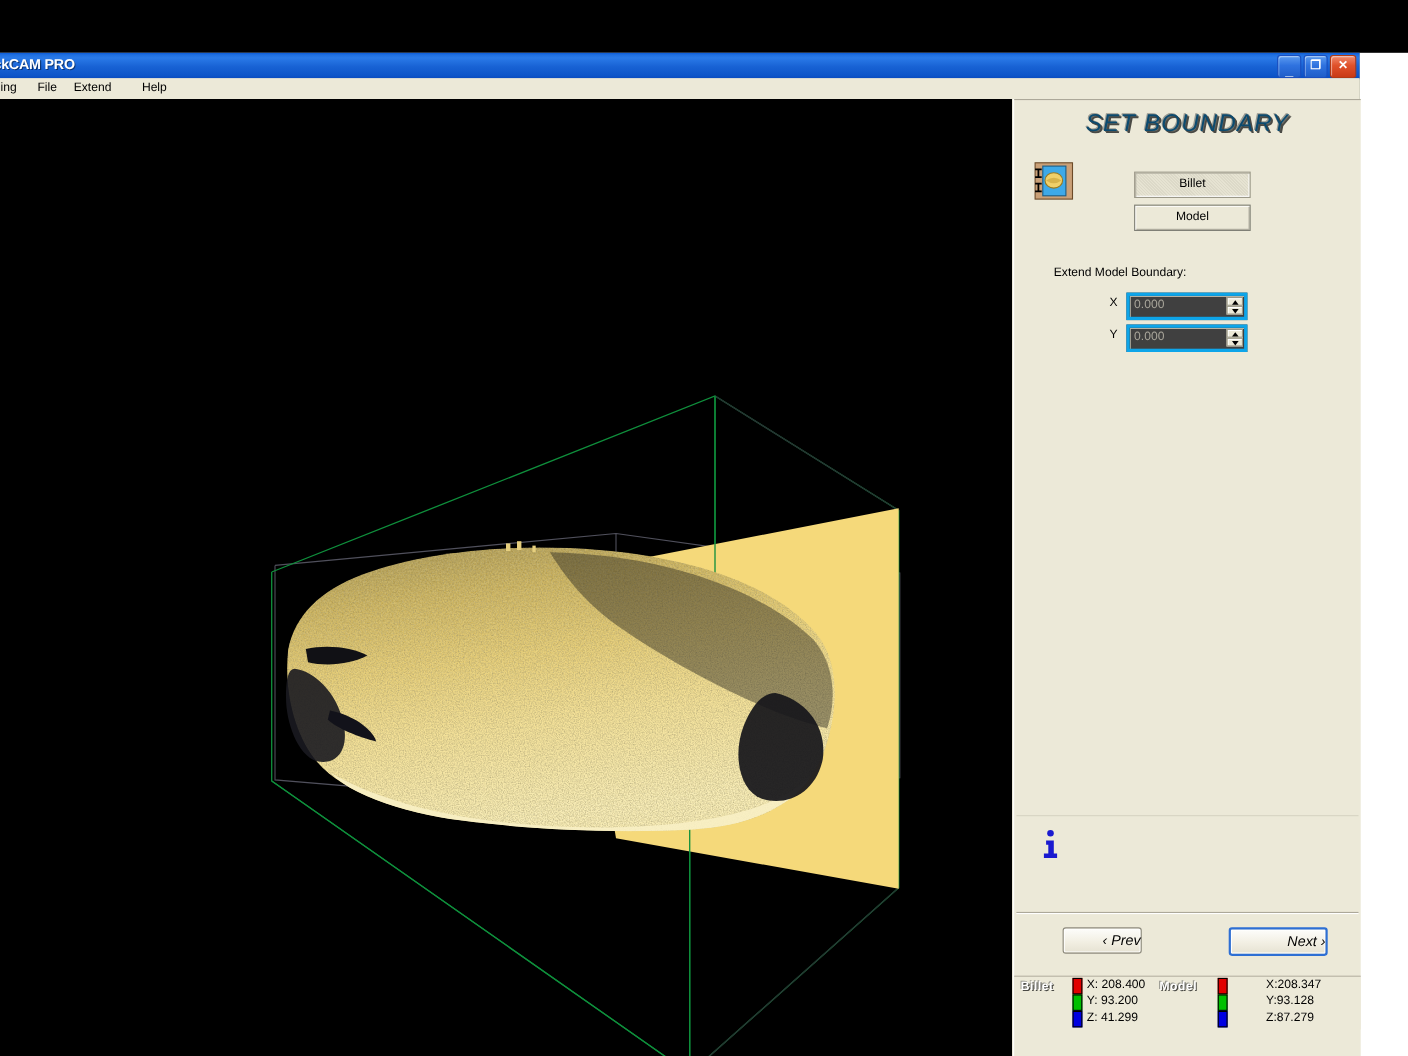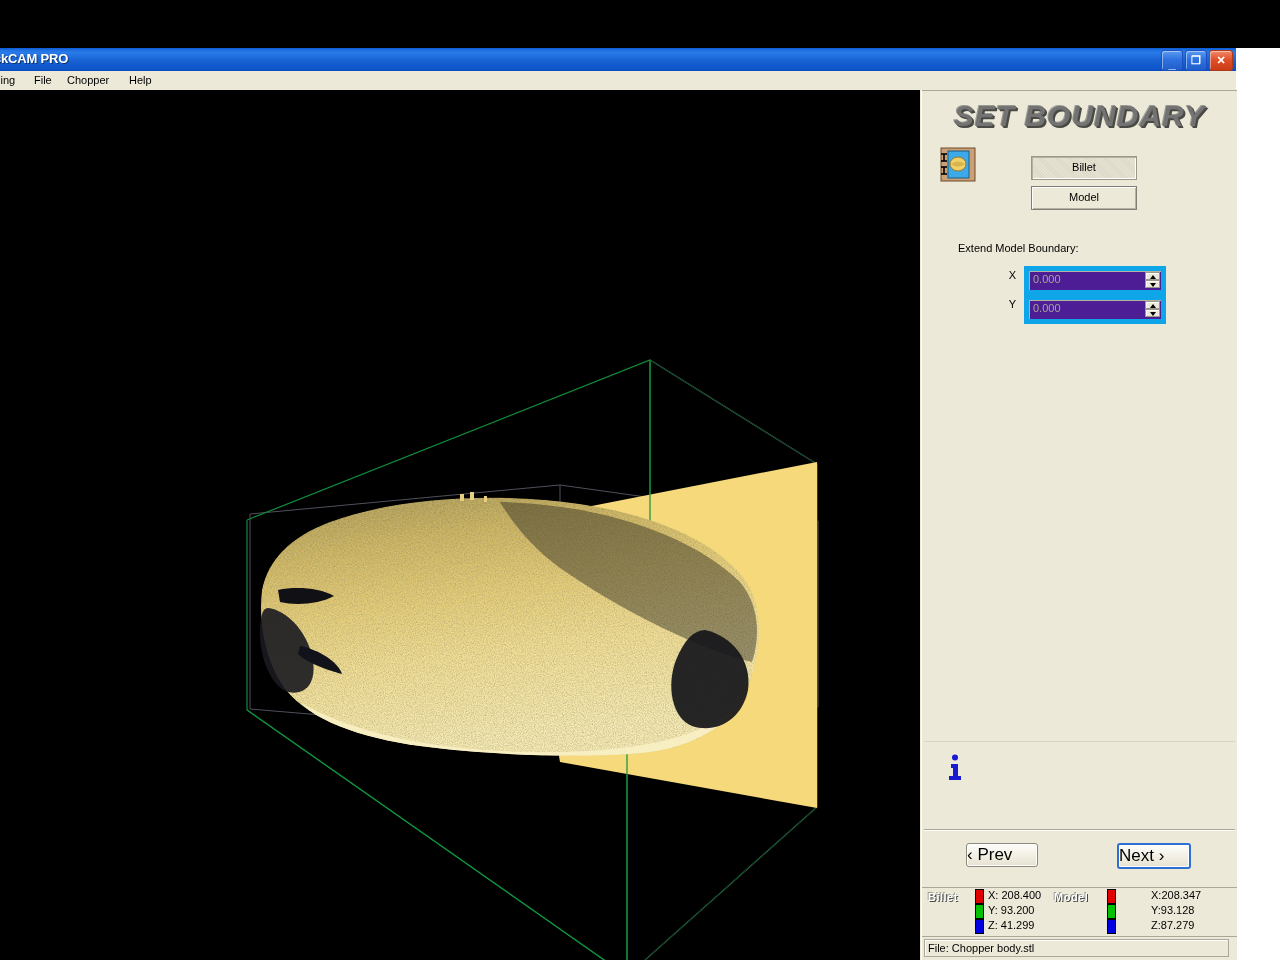--- a/index.html
+++ b/index.html
@@ -64,21 +64,21 @@
 
   
   .panel{
     position:absolute;left:921px;top:0;width:315px;height:870px;
     background:#ece9d8;border-left:1px solid #fff;
   }
   .panel-top-border{position:absolute;left:0;top:0;width:315px;height:1px;background:#aca899;}
 
   .panel-title{
     position:absolute;left:0;top:9px;width:315px;text-align:center;
-    font-size:30px;font-weight:bold;font-style:italic;color:#737373;
+    font-size:22px;font-weight:normal;font-style:italic;color:#0c4a6e;
     letter-spacing:1px;
     text-shadow:2px 2px 0 #4a4a45, 1px 1px 0 #6f6f68, -1px -1px 0 #9b9b92;
   }
 
   .step-icon{
     position:absolute;left:16px;top:56px;width:40px;height:38px;
   }
 
   .btn{
     font-family:"Liberation Sans", sans-serif;font-size:11px;color:#000;
@@ -93,23 +93,22 @@
   }
   .btn-billet{position:absolute;left:109px;top:66px;width:104px;height:22px;line-height:21px;}
   .btn-model{position:absolute;left:109px;top:96px;width:104px;height:22px;line-height:21px;}
 
   .extend-label{position:absolute;left:36px;top:152px;font-size:11px;color:#000;}
 
   .spin-row{position:absolute;height:21px;}
   .spin-row .axis{position:absolute;left:0;top:3px;width:12px;text-align:right;font-size:11px;color:#000;}
   .spin-box{
     position:absolute;left:20px;top:0;width:104px;height:19px;
-    background:#4c1d95;border:5px solid #0ea5e9;
+    background:#404040;border:3px solid #0ea5e9;
     box-shadow:inset 1px 1px 0 #b5b2a4;
-    padding-left:28px;
   }
   .spin-box .val{position:absolute;left:4px;top:2px;font-size:11px;color:#a8a59a;}
   .spinner{
     position:absolute;right:1px;top:1px;width:15px;height:17px;
   }
   .spinner .half{
     position:absolute;left:0;width:15px;height:8px;background:#ece9d8;
     border:1px solid #9b9888;box-shadow:inset 1px 1px 0 #fff;
     box-sizing:border-box;
   }
@@ -125,27 +124,28 @@
   .info-text{
     position:absolute;left:56px;top:664px;width:248px;
     font-size:11px;color:#000;line-height:12.6px;
   }
 
   .nav-sep{position:absolute;left:2px;top:739px;width:311px;height:1px;background:#aca899;}
   .nav-sep2{position:absolute;left:2px;top:740px;width:311px;height:1px;background:#fff;}
 
   .navbtn{
     position:absolute;top:753px;height:22px;line-height:21px;width:70px;
-    font-size:17px;color:#000;text-align:left;cursor:default;
+    font-size:13px;color:#000;text-align:right;cursor:default;
     background:linear-gradient(to bottom,#fdfdfb,#f2efe3 55%,#e6e2d2);
     border:1px solid #8e8b7e;border-radius:3px;
     box-shadow:inset 0 0 0 1px #ffffff;
+    font-style:italic;
   }
   .navbtn.prev{left:44px;}
-  .navbtn.next{left:195px;border:2px solid #2e6fd4;}
+  .navbtn.next{left:195px;border:2px solid #2e6fd4;padding-left:16px;}
 
   
   .status-sep{position:absolute;left:0;top:797px;width:315px;height:1px;background:#aca899;}
   .status-wrap{position:absolute;left:0;top:798px;width:315px;height:48px;background:#ece9d8;}
   .grp{position:absolute;top:3px;}
   .grp .gname{
     font-size:11px;font-weight:bold;font-style:normal;color:#ffffff;
     text-shadow:1px 1px 0 #4a4a45, -1px -1px 0 #9b9b92;
     letter-spacing:0.5px;
   }
@@ -191,21 +191,21 @@
         </div>
         <div class="winbtn close">
           <div class="g">✕</div>
         </div>
       </div>
     </div>
 
     <div class="menubar">
       <div class="mi" style="left:-8px">oling</div>
       <div class="mi" style="left:34px">File</div>
-      <div class="mi" style="left:67px">Chopper</div>
+      <div class="mi" style="left:67px">Extend</div>
       <div class="mi" style="left:129px">Help</div>
     </div>
 
     <div class="client">
 
       <div class="viewport">
         <svg width="920" height="870" viewBox="0 0 920 870">
           <defs>
 
             <filter id="speckle" x="-10%" y="-10%" width="120%" height="120%">
@@ -390,22 +390,17 @@
             <div class="sw y"></div>
             <div class="sw z"></div>
           </div>
           <div class="vals" style="left:198px;margin-left:31px;">
             <div>X:208.347</div>
             <div>Y:93.128</div>
             <div>Z:87.279</div>
           </div>
         </div>
 
-        <div class="statusbar">
-          <div class="sb-cell">
-            <div class="sb-text">File: Chopper body.stl</div>
-          </div>
-        </div>
 
       </div>
     </div>
   </div>
 </div>
 
 </body></html>

